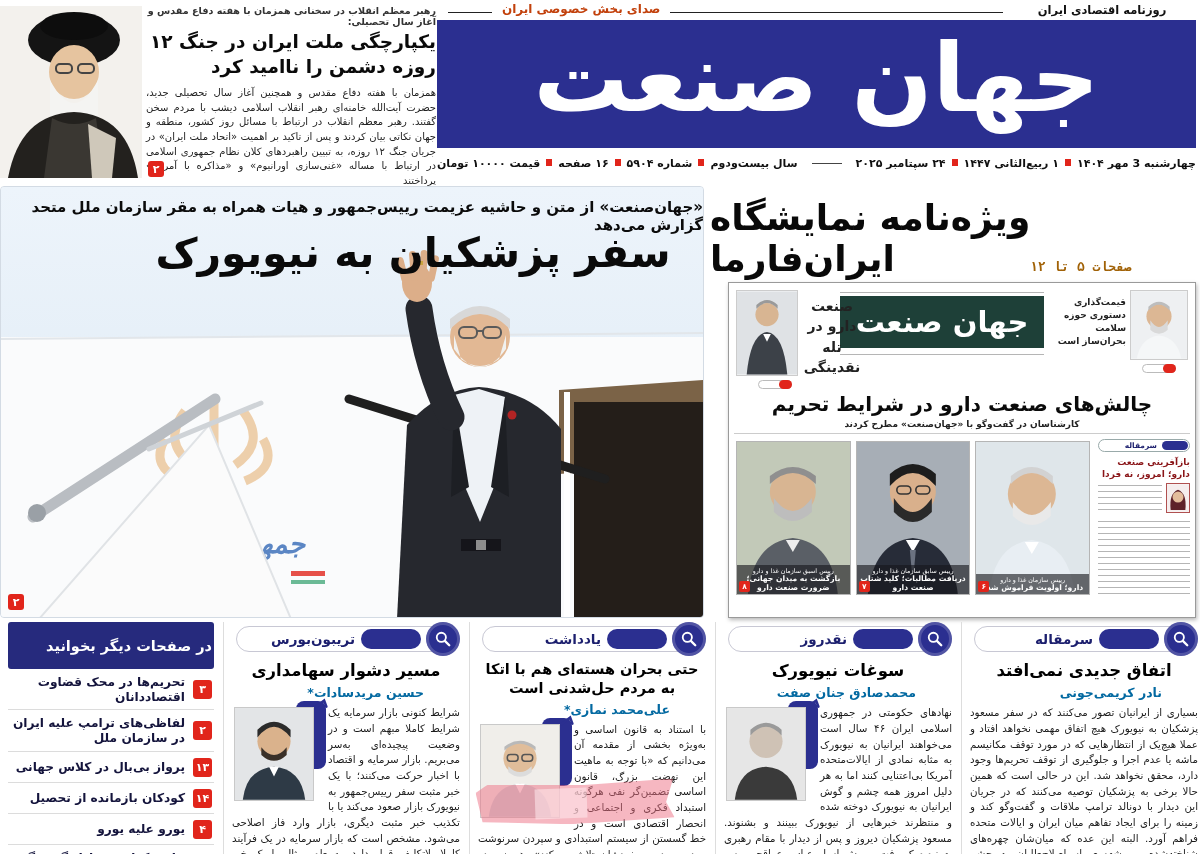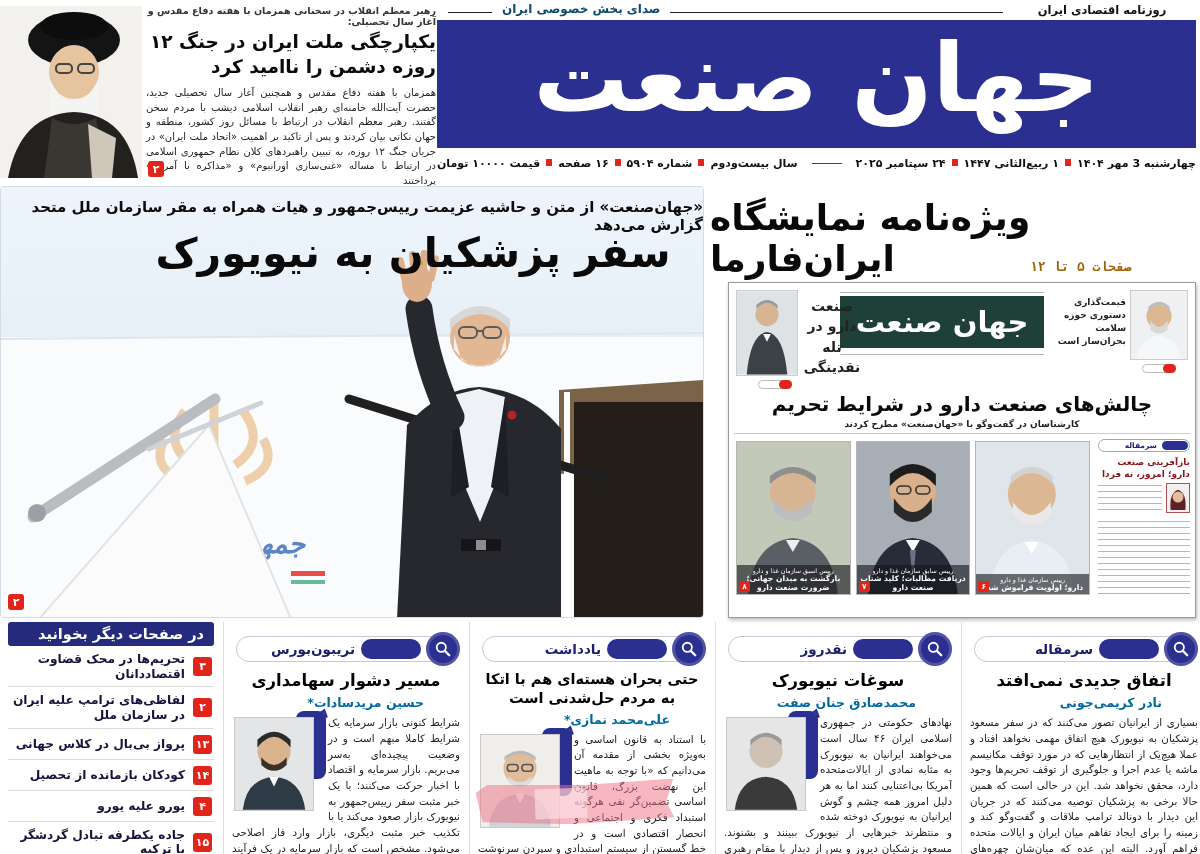--- a/index.html
+++ b/index.html
@@ -4,21 +4,21 @@
 <style>
   * { margin:0; padding:0; box-sizing:border-box; }
   html,body { background:#e9e9e9; }
   body { font-family:"DejaVu Sans", sans-serif; }
   .page { position:relative; width:1200px; height:854px; background:#fff; margin:0 auto;
           direction:rtl; overflow:hidden; }
 
   
   .hline-top { position:absolute; top:12px; left:448px; width:555px; border-top:1.5px solid #222; }
   .tagline-center { position:absolute; top:2px; left:492px; background:#fff; padding:0 10px;
-                    font-size:12px; font-weight:700; color:#0c4a6e; }
+                    font-size:12px; font-weight:700; color:#c2410c; }
   .tagline-right { position:absolute; top:3px; left:1008px; width:188px; text-align:center;
                    font-size:11.5px; font-weight:700; color:#111; }
   .masthead { position:absolute; top:20px; left:437px; width:759px; height:128px; background:#2b2f90;
               color:#fff; display:flex; align-items:center; justify-content:center; overflow:hidden; }
   .masthead-text { font-size:95px; font-weight:800; line-height:1; transform:translateY(-6px); }
   .dateline { position:absolute; top:153px; left:437px; width:759px; height:20px; display:flex;
               align-items:center; font-size:11px; font-weight:700; color:#101010; white-space:nowrap; }
   .dl-line { flex:1; border-top:1.5px solid #444; margin:0 14px; min-width:30px; }
   .rsq { width:7px; height:7px; background:#e1251b; display:inline-block; margin:0 6px 1px; vertical-align:middle; }
 
@@ -82,43 +82,43 @@
   .pcap { position:absolute; left:0; right:0; bottom:0; background:rgba(22,22,28,.62); color:#fff;
           text-align:center; padding:2px 1px; }
   .pcap .role { font-size:6.3px; display:block; }
   .pcap .cap { font-size:7.6px; font-weight:800; display:block; }
   .pbadge { position:absolute; left:2px; bottom:2px; width:11px; height:11px; font-size:7.5px; border-radius:2px; }
 
   
   .bottom { position:absolute; top:622px; left:2px; width:1196px; height:232px; display:flex; gap:9px; }
   .acol { width:237px; position:relative; border-left:1px solid #ddd; padding-left:8px; overflow:hidden; }
   .col-head { height:26px; border:1px solid #c8c8d4; border-radius:14px; position:relative;
-              margin:14px 2px 8px 4px; background:#fff; }
+              margin:4px 2px 8px 4px; background:#fff; }
   .ch-circle { position:absolute; right:-3px; top:-5px; width:34px; height:34px; border-radius:50%;
                background:#2b2f90; display:flex; align-items:center; justify-content:center;
                box-shadow:inset 0 0 0 3px rgba(255,255,255,.18); }
   .ch-bar { position:absolute; right:36px; top:2px; width:60px; height:20px; background:#2b2f90; border-radius:10px; }
   .ch-label { position:absolute; right:102px; top:4px; font-size:13.5px; font-weight:800; color:#1c1f6e; }
   .a-head { font-size:16.5px; font-weight:800; text-align:center; color:#000; line-height:1.3; margin:2px 2px 4px; }
   .a-by { font-size:12.5px; font-weight:700; text-align:right; padding-right:36px; margin-bottom:5px; color:#0369a1; }
   .a-photo { float:left; width:86px; height:100px; margin:2px 8px 4px 2px; position:relative; }
   .a-photo::before { content:""; position:absolute; right:-6px; top:-6px; width:30px; height:68px;
                      background:#2b2f90; border-radius:8px; }
   .a-photo svg.av { position:absolute; left:0; top:0; width:80px; height:94px; border:1px solid #c9c9c9; background:#eee; }
   .a-pin { position:absolute; right:-9px; top:-10px; transform:rotate(18deg); }
   .a-body { font-size:10.3px; line-height:1.52; text-align:justify; color:#1b1b1b; }
   .wm { position:absolute; left:6px; bottom:30px; width:198px; height:42px; background:rgba(238,112,132,.5);
         transform:rotate(-2deg); z-index:3;
         clip-path:polygon(0 18%,6% 0,55% 8%,100% 0,96% 55%,100% 92%,48% 100%,3% 88%); }
   .wm::after { content:""; position:absolute; left:30%; top:15%; width:26%; height:70%;
                background:rgba(255,235,238,.55); }
 
   .rmcol { width:206px; position:relative; }
-  .rm-head { background:#262a7d; color:#fff; font-weight:800; font-size:14.5px; height:24px;
-             border-radius:3px; display:flex; align-items:center; padding:0 10px; }
+  .rm-head { background:#262a7d; color:#fff; font-weight:800; font-size:14.5px; height:47px;
+             border-radius:3px; display:flex; align-items:center; padding:0 2px; }
   .rm-item { display:flex; align-items:center; gap:8px; padding:6px 2px 5px; border-bottom:1px solid #dcdcdc; }
   .rm-num { min-width:19px; height:19px; background:#e1251b; color:#fff; font-size:11px; font-weight:700;
             display:flex; align-items:center; justify-content:center; border-radius:3px; }
   .rm-txt { font-size:12.2px; font-weight:800; color:#14143c; line-height:1.2; }
 </style>
 </head>
 <body>
 
 <div class="page">
 

